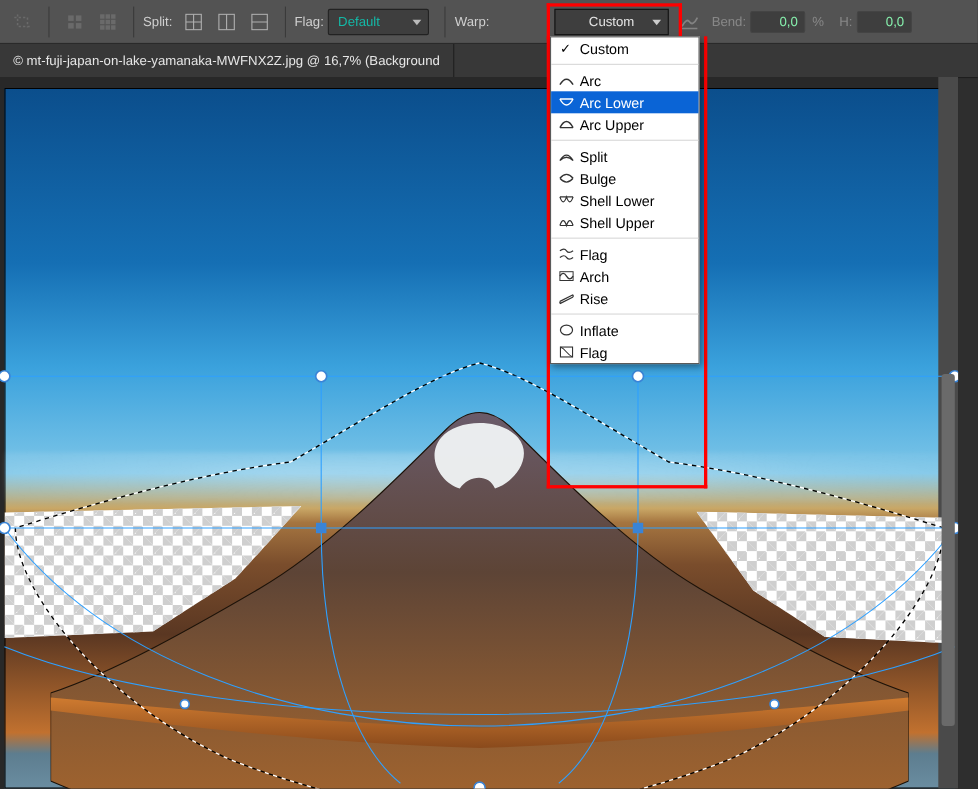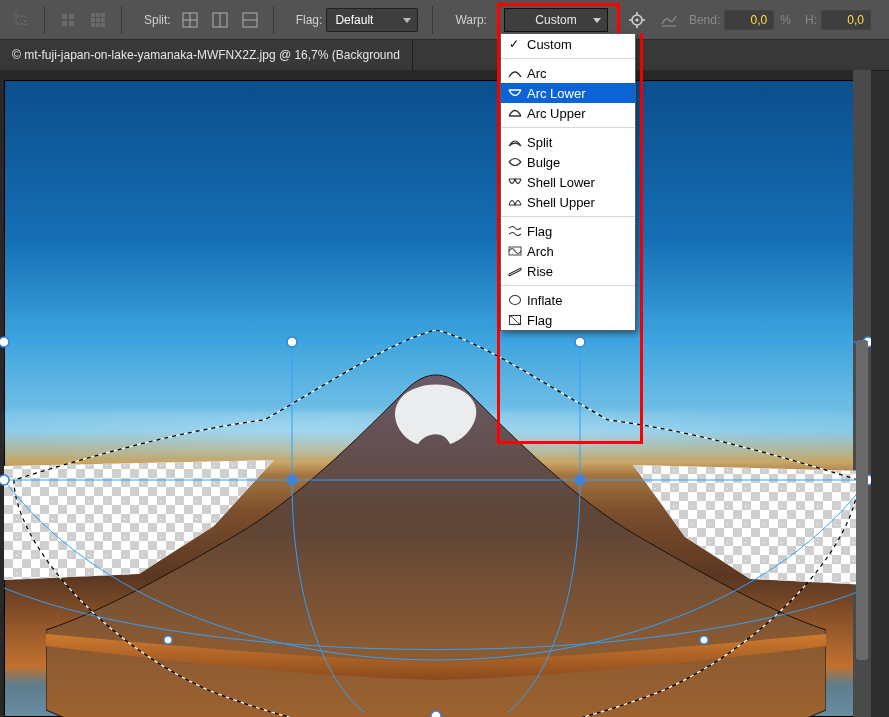--- a/index.html
+++ b/index.html
@@ -38,42 +38,42 @@
     width:26px; height:26px; margin:0 2px;
     display:flex; align-items:center; justify-content:center;
     color:#b0b0b0;
     border-radius:2px;
   }
   .tb-btn.dis { color:#7a7a7a; opacity:.6; }
   .tb-btn svg { display:block; }
   .vsep {
     width:1px; height:28px; background:var(--divider); margin:0 8px;
   }
-  .tb-label { color:var(--toolbar-fg); margin:0 4px 0 14px; font-size:12px; }
+  .tb-label { color:var(--toolbar-fg); margin:0 4px 0 0; font-size:12px; }
   .tb-select {
-    height:22px; background:#3e3e3e; border:1px solid #222; color:#ffffff;
+    height:22px; background:#3e3e3e; border:1px solid #222; color:#14b8a6;
     display:flex; align-items:center; padding:0 18px 0 8px;
     position:relative; margin-right:6px; font-size:12px;
     border-radius:2px;
   }
   .tb-select::after{
     content:""; position:absolute; right:6px; top:50%; margin-top:-2px;
     border-left:4px solid transparent; border-right:4px solid transparent;
     border-top:5px solid #bbb;
   }
   .tb-icon-btn {
     width:24px; height:24px; margin:0 4px;
     display:flex; align-items:center; justify-content:center;
     color:#d0d0d0;
   }
   .tb-icon-btn.dis { color:var(--disabled); }
   .num-field { margin-left:4px; color:#888; font-size:12px; }
   .num-box {
     display:inline-block; min-width:36px; padding:2px 6px; border:1px solid #444;
-    color:#fde047; background:#3e3e3e; text-align:right; border-radius:2px; margin-left:4px;
+    color:#86efac; background:#3e3e3e; text-align:right; border-radius:2px; margin-left:4px;
   }
 
   
   .tabstrip {
     position:absolute; left:0; top:40px; height:30px; width:100%;
     background:var(--tab-bg);
     display:flex; align-items:center;
     border-bottom:1px solid #1e1e1e;
   }
   .tab {

